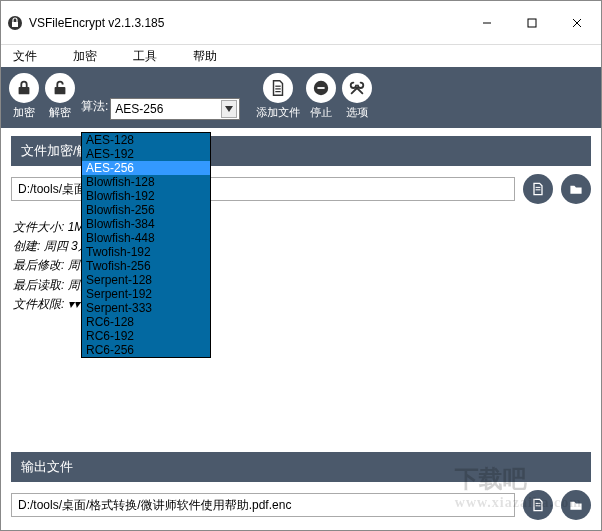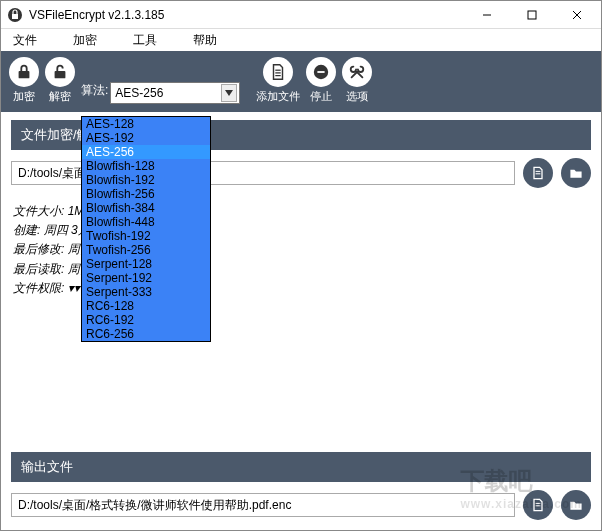--- a/index.html
+++ b/index.html
@@ -1,20 +1,20 @@
 <!DOCTYPE html>
 <html><head>
 <meta charset="utf-8">
 <style>
 * { box-sizing: border-box; margin: 0; padding: 0; font-family: "Microsoft YaHei", SimSun, sans-serif; }
 body { background: #f0f0f0; width: 602px; height: 531px; overflow: hidden; position: relative; }
 
 .window { background: #fff; width: 602px; height: 531px; border: 1px solid #888; display: flex; flex-direction: column; }
 
-.titlebar { height: 28px; background: #fff; display: flex; align-items: center; padding: 0 2px 0 6px; border-bottom: 1px solid #ddd; }
+.titlebar { height: 44px; background: #fff; display: flex; align-items: center; padding: 0 2px 0 6px; border-bottom: 1px solid #ddd; }
 .titlebar .app-icon { width: 16px; height: 16px; margin-right: 6px; }
 .titlebar .title { flex: 1; font-size: 12px; color: #000; }
 .titlebar .winbtn { width: 45px; height: 30px; display: flex; align-items: center; justify-content: center; cursor: default; }
 .titlebar .winbtn svg { width: 10px; height: 10px; }
 
 .menubar { height: 22px; display: flex; align-items: center; padding: 0 4px; font-size: 12px; gap: 20px; }
 .menubar .menu-item { padding: 2px 8px; cursor: default; }
 
 .toolbar { background: #4b596b; padding: 6px 8px 8px 8px; display: flex; align-items: flex-end; gap: 6px; }
 .toolbar .tool-col { display: flex; flex-direction: column; align-items: center; gap: 2px; }
@@ -33,26 +33,26 @@
 .section-header { background: #4b596b; color: #fff; font-size: 13px; padding: 6px 10px; }
 
 .path-row { display: flex; align-items: center; gap: 8px; }
 .path-input { flex: 1; height: 24px; border: 1px solid #aaa; background: #fff; font-family: "SimSun", monospace; font-size: 12px; padding: 0 6px; display: flex; align-items: center; }
 .round-btn { width: 30px; height: 30px; border-radius: 50%; background: #4b596b; display: flex; align-items: center; justify-content: center; cursor: pointer; }
 .round-btn svg { width: 16px; height: 16px; }
 
 .file-info { font-family: "KaiTi","STKaiti",serif; font-style: italic; font-size: 12px; line-height: 1.6; padding: 6px 0 0 2px; }
 .file-info .row { white-space: nowrap; }
 
-.dropdown { position: absolute; top: 34px; left: 0; width: 130px; background: #3b82f6; border: 1px solid #000; z-index: 100; font-family: "Courier New", monospace; font-size: 12px; max-height: 250px; overflow: hidden; }
+.dropdown { position: absolute; top: 34px; left: 0; width: 130px; background: #0369a1; border: 1px solid #000; z-index: 100; font-family: "Courier New", monospace; font-size: 12px; max-height: 250px; overflow: hidden; }
 .dropdown .opt { padding: 0 4px; height: 14px; line-height: 14px; cursor: default; white-space: nowrap; }
 .dropdown .opt.sel { background: #3399ff; color: #fff; }
 
 .watermark { position: absolute; right: 20px; bottom: 20px; color: rgba(0,0,0,0.18); font-size: 24px; font-weight: bold; font-family: "Microsoft YaHei"; pointer-events: none; margin-left: 16px; }
-.watermark .sub { font-size: 12px; letter-spacing: 1px; display:block; text-align:right; color: rgba(0,0,0,0.12);}
+.watermark .sub { font-size: 14px; letter-spacing: 1px; display:block; text-align:right; color: rgba(0,0,0,0.12); font-family: Liberation Serif, serif;}
 </style>
 </head>
 <body>
 
 <div class="window">
 
   <div class="titlebar">
     <span class="app-icon">
       <svg viewBox="0 0 16 16">
           <circle cx="8" cy="8" r="7" fill="#333"></circle>

